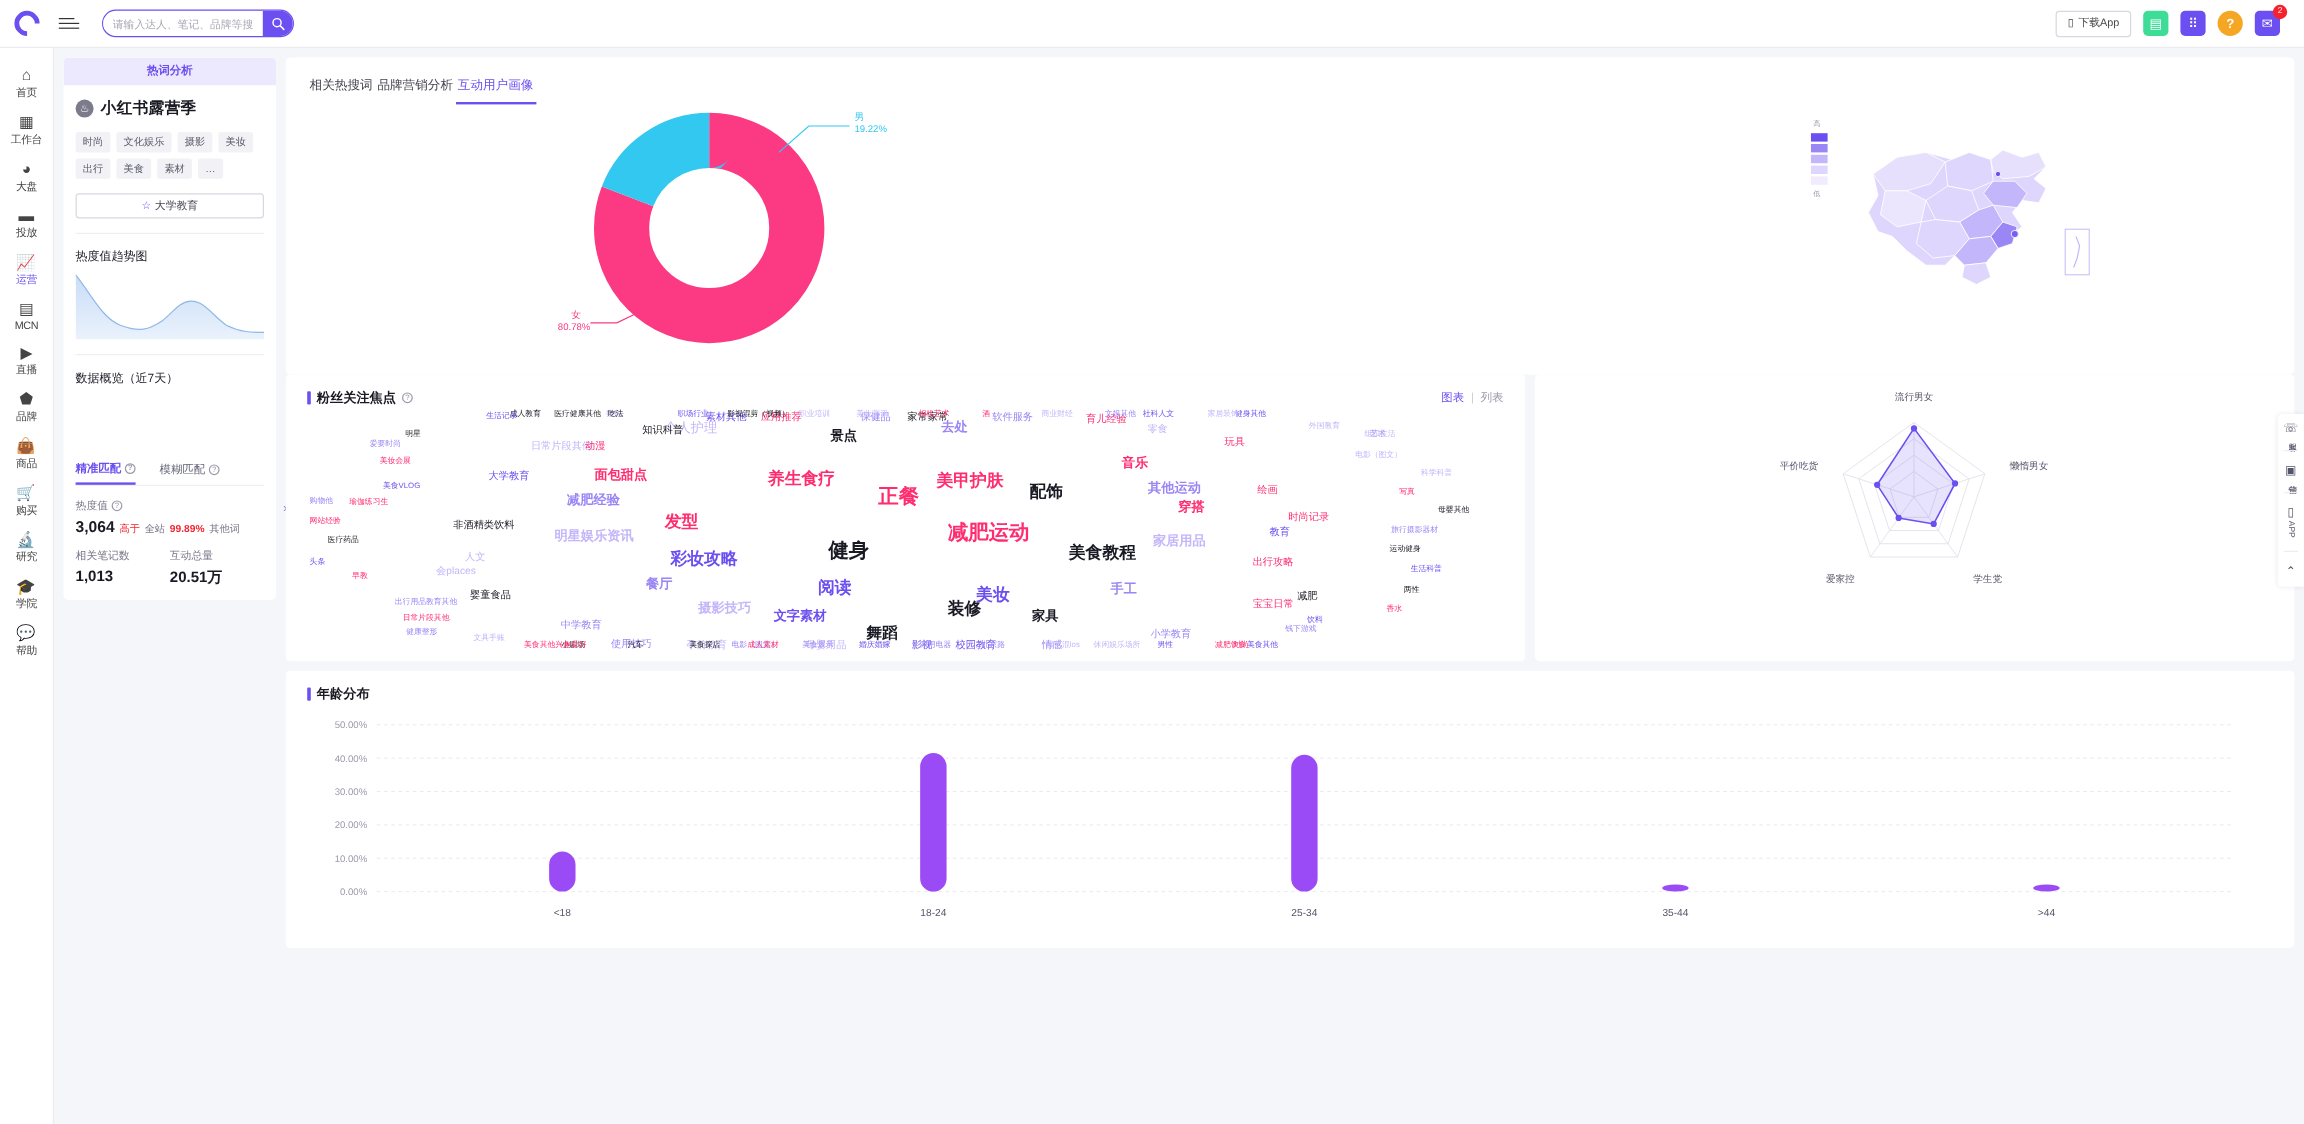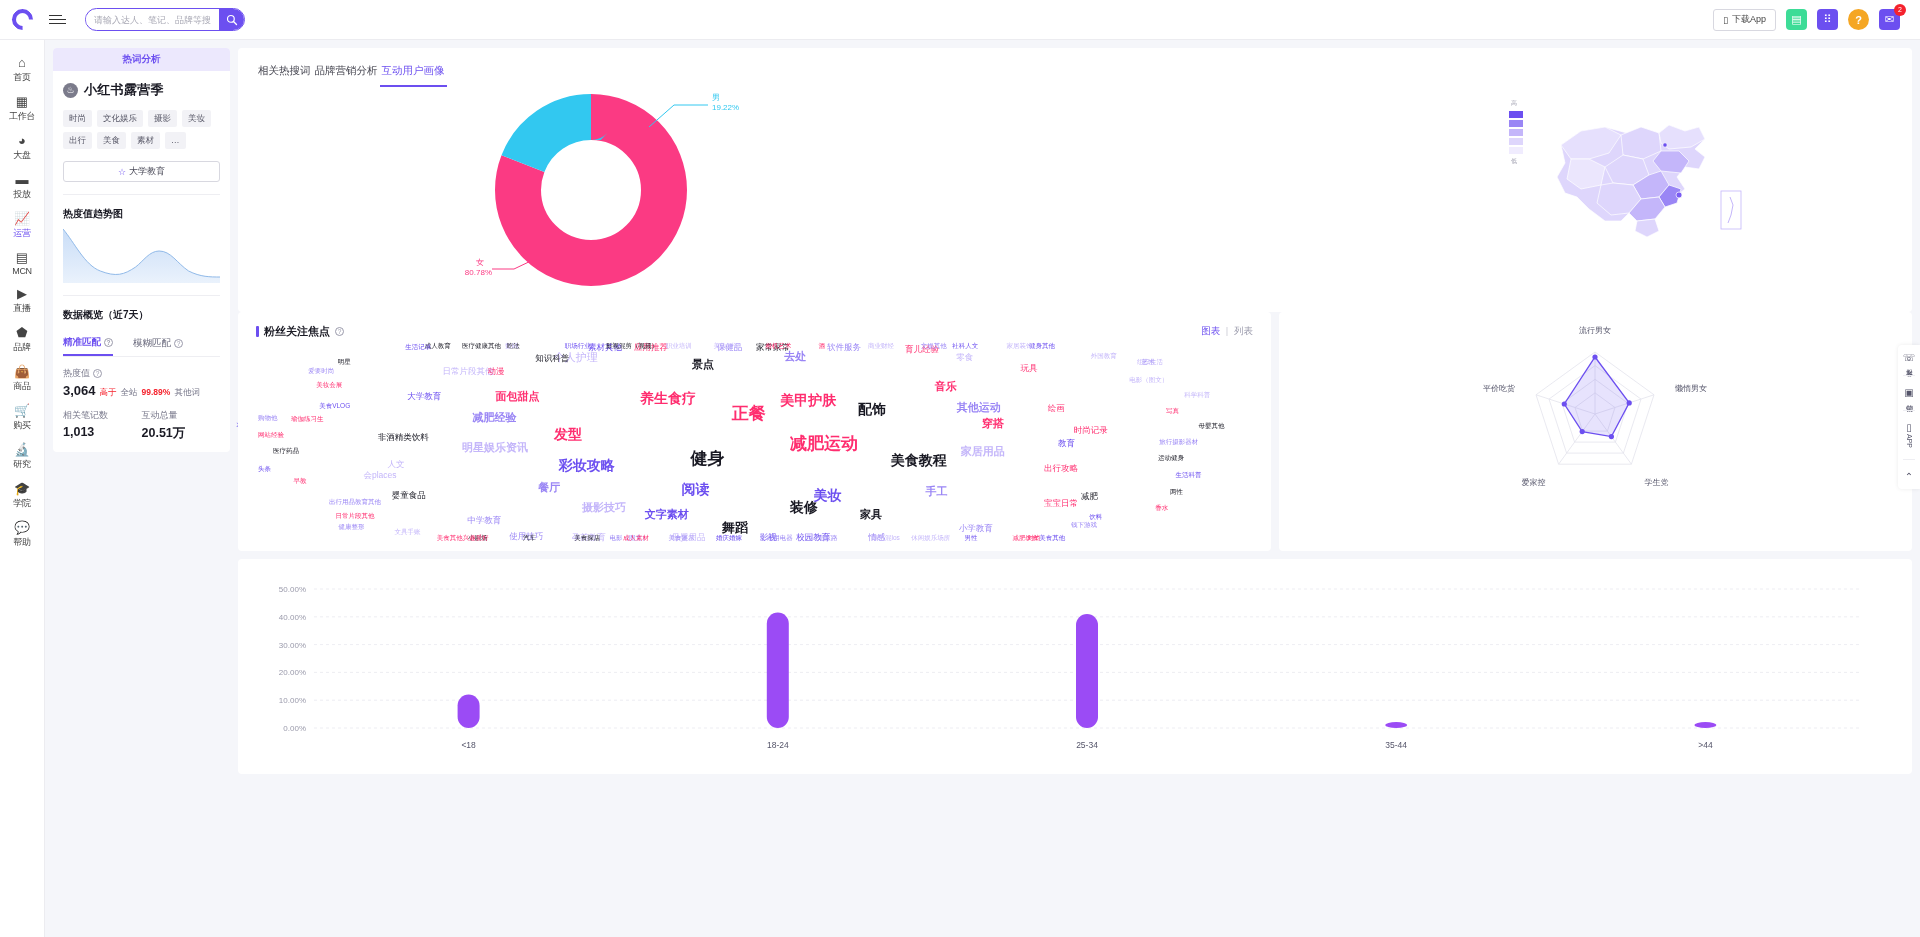--- a/index.html
+++ b/index.html
@@ -97,24 +97,24 @@
     font-size: 8.5px; background: #f2f2f6; color: #595968; border-radius: 2px;
     padding: 2.5px 6px; cursor: pointer;
   }
   .fav-btn {
     margin-top: 12px; width: 100%; height: 21px; border: 1px solid #d8d8e0; border-radius: 3px;
     background: #fff; color: #4a4a58; font-size: 9px; display: flex; align-items: center;
     justify-content: center; gap: 3px; cursor: pointer; font-family: inherit;
   }
   .fav-btn .star { color: #6c4ff0; }
   .divider { height: 1px; background: #eeeef2; margin: 12px 0 0 0; }
-  .sec-title { font-size: 10px; font-weight: 700; color: #1a1a24; margin-top: 12px; }
+  .sec-title { font-size: 10px; font-weight: 400; color: #1a1a24; margin-top: 12px; }
   .trend-svg { width: 100%; height: 56px; display: block; margin-top: 6px; }
   .match-tabs { display: flex; gap: 20px; margin-top: 14px; font-size: 9.5px; }
-  .match-tab { display: flex; align-items: center; gap: 3px; color: #66667a; cursor: pointer; padding-bottom: 5px; }
+  .match-tab { display: flex; align-items: center; gap: 3px; color: #66667a; cursor: pointer; padding-bottom: 5px; margin-top: 48px; }
   .match-tab.active { color: #6c4ff0; border-bottom: 2px solid #6c4ff0; font-weight: 600; }
   .qmark {
     width: 9px; height: 9px; border-radius: 50%; border: 1px solid currentColor;
     font-size: 6.5px; display: inline-flex; align-items: center; justify-content: center;
     color: #9a9aab; flex: 0 0 9px;
   }
   .stat-divider { height: 1px; background: #eeeef2; }
   .stat-block { padding-top: 10px; }
   .stat-label { font-size: 9px; color: #77778a; display: flex; align-items: center; gap: 3px; }
   .hot-line { display: flex; align-items: baseline; gap: 4px; margin-top: 3px; flex-wrap: nowrap; }
@@ -561,20 +561,26 @@
               <text x="269.9" y="65.0" font-size="8" fill="#55556a" text-anchor="start" font-family="Liberation Sans">懒惰男女</text>
               <text x="239.4" y="159.0" font-size="8" fill="#55556a" text-anchor="start" font-family="Liberation Sans">学生党</text>
               <text x="140.6" y="159.0" font-size="8" fill="#55556a" text-anchor="end" font-family="Liberation Sans">爱家控</text>
               <text x="110.1" y="65.0" font-size="8" fill="#55556a" text-anchor="end" font-family="Liberation Sans">平价吃货</text>
             </svg>
         </div>
       </section>
     </div>
 
     <section class="section-card">
+      <div class="sec-head">
+        <div class="sec-head-left">
+          <span class="bar-accent"></span>
+          <span class="sec-h-title">年龄分布</span>
+        </div>
+      </div>
       <div class="age-chart-wrap">
         <svg width="1620" height="175" viewBox="0 0 1620 175" id="agesvg">
             <line x1="58" y1="147.0" x2="1604" y2="147.0" stroke="#e8e8ef" stroke-width="0.8" stroke-dasharray="3,3"></line>
             <text x="50" y="150.0" font-size="8" fill="#9a9aab" text-anchor="end" font-family="Liberation Sans">0.00%</text>
             <line x1="58" y1="119.2" x2="1604" y2="119.2" stroke="#e8e8ef" stroke-width="0.8" stroke-dasharray="3,3"></line>
             <text x="50" y="122.2" font-size="8" fill="#9a9aab" text-anchor="end" font-family="Liberation Sans">10.00%</text>
             <line x1="58" y1="91.4" x2="1604" y2="91.4" stroke="#e8e8ef" stroke-width="0.8" stroke-dasharray="3,3"></line>
             <text x="50" y="94.4" font-size="8" fill="#9a9aab" text-anchor="end" font-family="Liberation Sans">20.00%</text>
             <line x1="58" y1="63.6" x2="1604" y2="63.6" stroke="#e8e8ef" stroke-width="0.8" stroke-dasharray="3,3"></line>
             <text x="50" y="66.6" font-size="8" fill="#9a9aab" text-anchor="end" font-family="Liberation Sans">30.00%</text>

